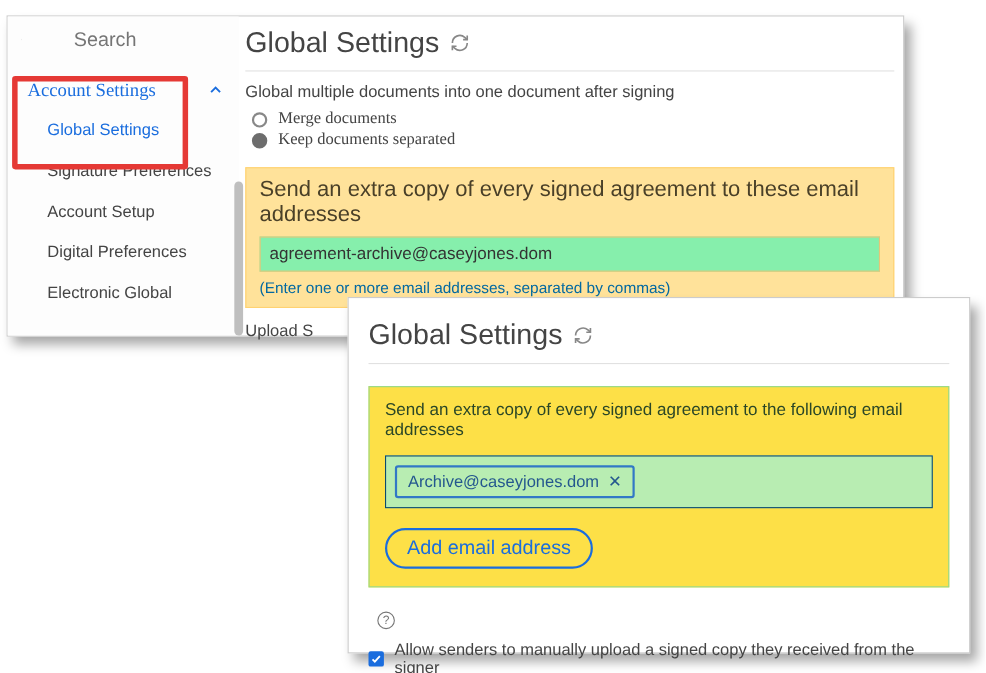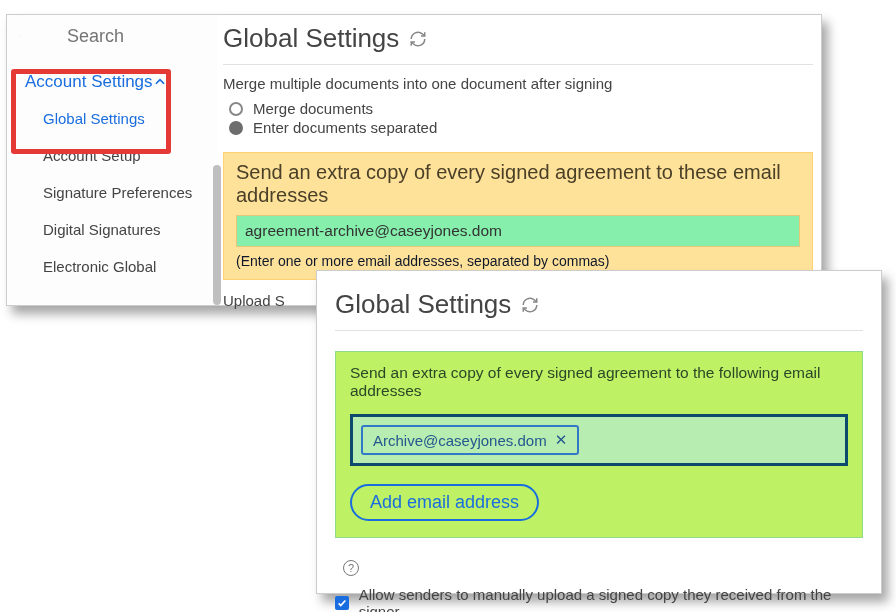--- a/index.html
+++ b/index.html
@@ -14,57 +14,57 @@
   }
   .sidebar { position:absolute; top:0; left:0; width:210px; height:100%; background:#fdfdfd;}
   .sidebar-scroll { position:absolute; top:150px; right:-4px; width:8px; height:140px; background:#bfbfbf; border-radius:4px;}
   .search-row { display:flex; align-items:flex-start; padding:10px 12px;gap:39px; }
   .search-icon { width:22px; height:22px; color:#888; }
   .search-input {
     border:none; background:transparent; font-size:18px; color:#888; margin-left:6px; outline:none; width:140px;
   }
   .red-box { position:absolute; top:54px; left:4px; width:160px; height:85px; border:5px solid #e53935; border-radius:3px; pointer-events:none;}
   .section-header {
-    display:flex; align-items:center; 
-    padding:14px 14px 8px 18px; color:#1a6dde; font-size:17px;
+    display:flex; align-items:center; justify-content:space-between;
+    padding:14px 14px 8px 18px; color:#1a6dde; font-size:17px;font-family:Liberation Serif, serif;
   }
   .chevron { width:14px; height:14px; color:#1a6dde; }
   .sidebar-item { padding:10px 14px 10px 36px; font-size:15px; color:#444; cursor:pointer;}
   .sidebar-item.active { color:#1a6dde;}
   .main1 { position:absolute; top:0; left:216px; right:8px; height:100%; }
   .hr { border-top:1px solid #e1e1e1; margin:10px 0 8px 0; }
   h1.title { font-weight:400; font-size:26px; color:#444; margin:8px 0 2px 0; display:flex; align-items:center;}
   .refresh { width:18px; height:18px; margin-left:10px; color:#888;}
   .merge-label { color:#444; font-size:15px; margin:10px 0 8px 0;}
-  .radio-row { display:flex; align-items:center; margin:2px 0 2px 6px; color:#444; font-size:15px;}
+  .radio-row { display:flex; align-items:center; margin:2px 0 2px 6px; color:#444; font-size:15px;font-family:Liberation Serif, serif;}
   .radio { width:14px; height:14px; border:2px solid #888; border-radius:50%; margin-right:10px; display:inline-block;}
   .radio.filled { background:#6d6d6d; border-color:#6d6d6d;}
   .carbon-box {
     margin-top:16px; background:#ffe29a; border:1px solid #ffd271; padding:8px 12px 10px 12px;
   }
   .carbon-title { color:#4a4028; font-size:20px; margin-bottom:8px;}
   .carbon-input {
     width:100%; padding:6px 8px; font-size:15.5px; border:1px solid #e6c678; background:#86efac; color:#333;
   }
-  .carbon-hint { color:#0f172a; font-size:14px; margin-top:6px;}
+  .carbon-hint { color:#0369a1; font-size:14px; margin-top:6px;}
   .upload-fragment { color:#444; font-size:15px; margin-top:12px;}
 
   
   .panel2 {
     position:absolute; top:270px; left:316px; width:566px; height:324px;
     background:#fff; border:1px solid #ccc;
     box-shadow: 6px 8px 10px rgba(0,0,0,0.35);
     padding:10px 18px 14px 18px;
   }
   .green-box {
-    margin-top:20px; background:#bef264; border:1px solid #93d98c; padding:12px 14px 16px 14px;
+    margin-top:20px; background:#fde047; border:1px solid #93d98c; padding:12px 14px 16px 14px;
   }
   .green-title { color:#2b4727; font-size:15.5px; margin-bottom:14px;}
   .chip-row {
-    border:3px solid #0c4a6e; padding:8px; display:flex; min-height:40px; background:#b8edb2;
+    border:1px solid #0c4a6e; padding:8px; display:flex; min-height:40px; background:#b8edb2;
   }
   .chip {
     border:2px solid #3178c6; border-radius:3px; padding:4px 10px; display:flex; align-items:center;
     color:#24578e; font-size:15px; background:#b8edb2;
   }
   .chip .x { margin-left:8px; cursor:pointer; font-size:15px; color:#24578e;}
   .add-btn {
     margin-top:18px; border:2px solid #1a6dde; color:#1a6dde; background:transparent;
     font-size:18px; padding:6px 18px; border-radius:22px; cursor:pointer;
   }
@@ -87,47 +87,47 @@
           </svg>
       <input class="search-input" placeholder="Search" style="">
     </div>
     <div class="section-header">
       <span>Account Settings</span>
       <svg class="chevron" viewBox="0 0 24 24" fill="none" stroke="currentColor" stroke-width="3">
             <polyline points="5 15 12 8 19 15"></polyline>
           </svg>
     </div>
     <div class="sidebar-item active">Global Settings</div>
+    <div class="sidebar-item">Signature Preferences</div>
     <div class="sidebar-item">Account Setup</div>
-    <div class="sidebar-item">Signature Preferences</div>
-    <div class="sidebar-item">Digital Signatures</div>
+    <div class="sidebar-item">Digital Preferences</div>
     <div class="sidebar-item">Electronic Global</div>
     <div class="sidebar-scroll"></div>
     <div class="red-box"></div>
   </div>
 
   <div class="main1">
     <h1 class="title">
       <span>Global Settings</span>
       <svg class="refresh" viewBox="0 0 24 24" fill="none" stroke="currentColor" stroke-width="2">
             <path d="M3 12a9 9 0 0 1 15-6.7L21 8"></path>
             <path d="M21 3v5h-5"></path>
             <path d="M21 12a9 9 0 0 1-15 6.7L3 16"></path>
             <path d="M3 21v-5h5"></path>
           </svg>
     </h1>
     <div class="hr"></div>
-    <div class="merge-label">Merge multiple documents into one document after signing</div>
+    <div class="merge-label">Global multiple documents into one document after signing</div>
     <div class="radio-row">
       <span class="radio"></span>
       <span>Merge documents</span>
     </div>
     <div class="radio-row">
       <span class="radio filled"></span>
-      <span>Enter documents separated</span>
+      <span>Keep documents separated</span>
     </div>
     <div class="carbon-box">
       <div class="carbon-title">Send an extra copy of every signed agreement to these email addresses</div>
       <input class="carbon-input" value="agreement-archive@caseyjones.dom" style="">
       <div class="carbon-hint">(Enter one or more email addresses, separated by commas)</div>
     </div>
     <div class="upload-fragment">Upload S</div>
   </div>
 </div>
 

